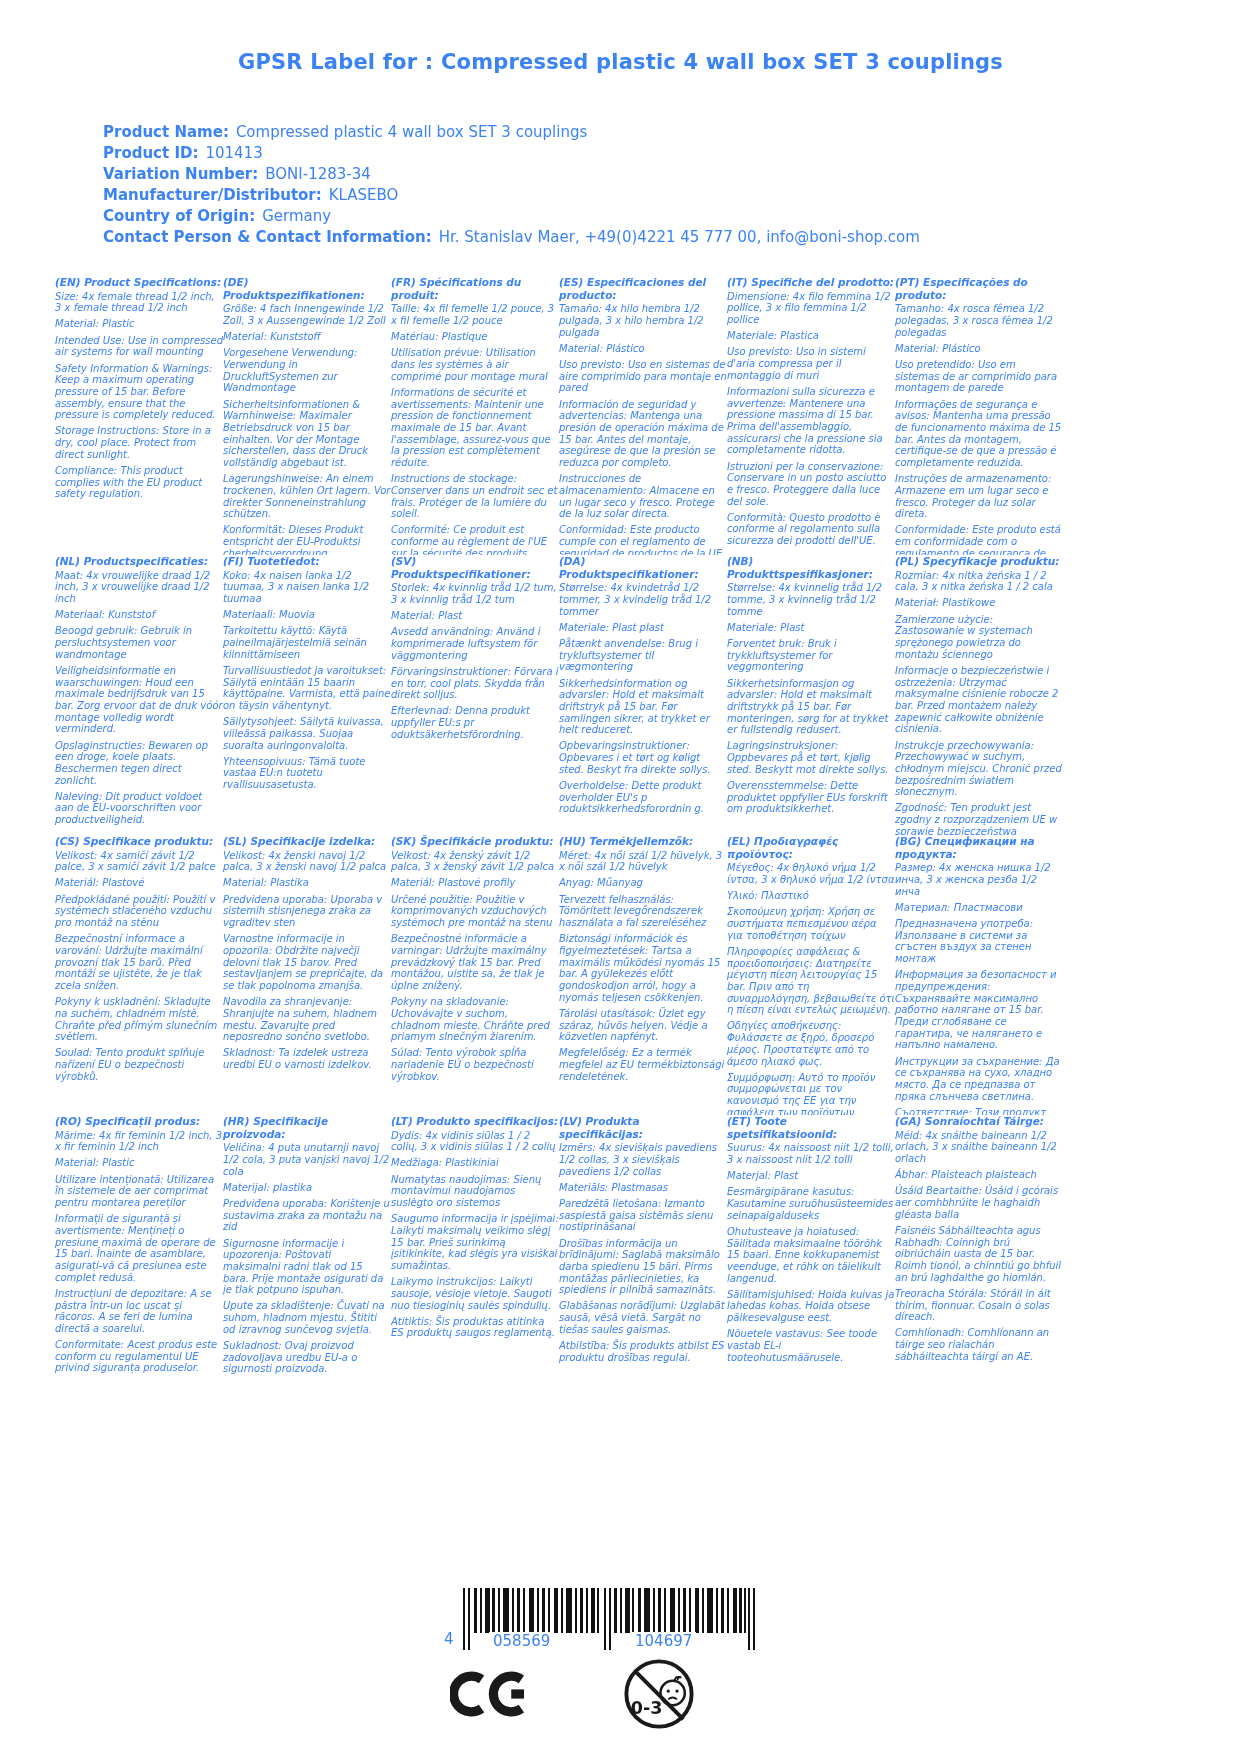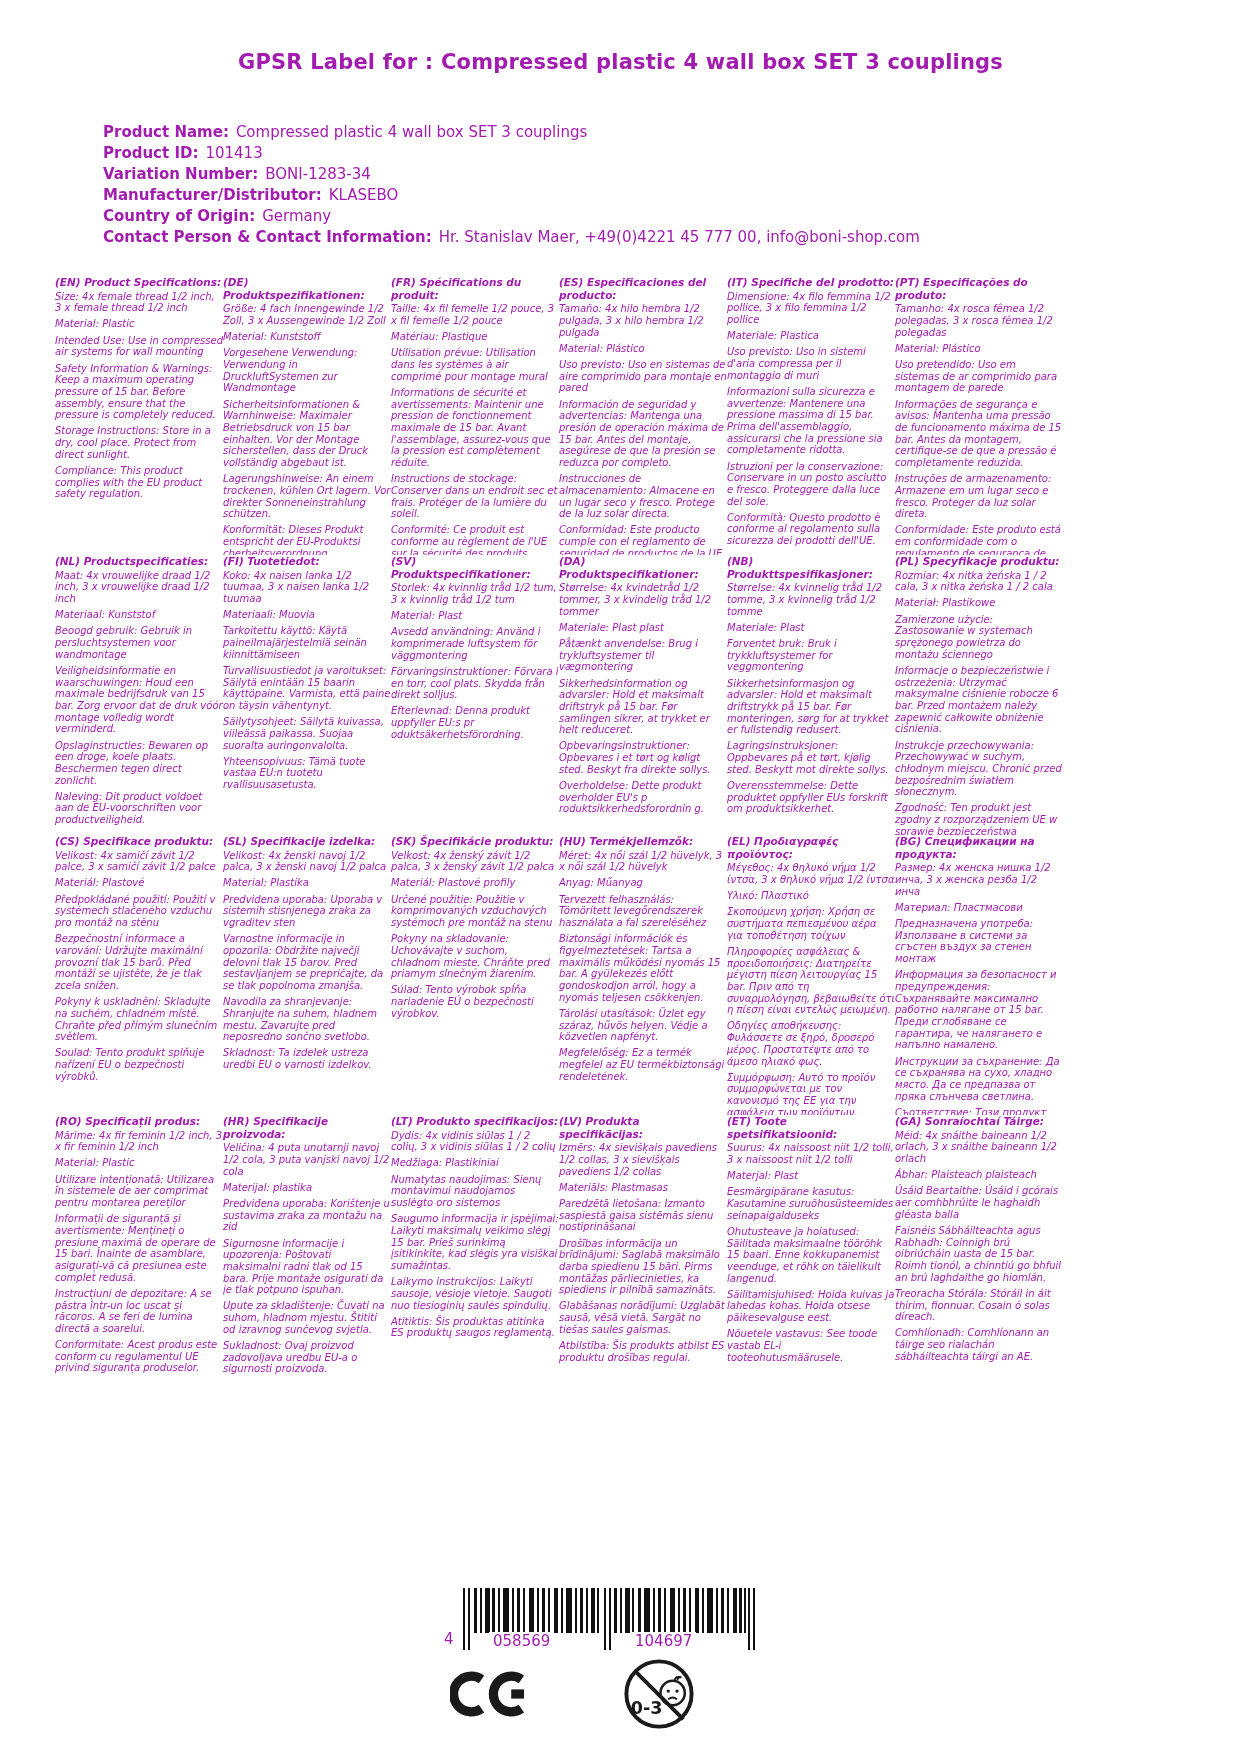--- a/index.html
+++ b/index.html
@@ -1,16 +1,16 @@
 <!DOCTYPE html>
 <html><head>
 <meta charset="utf-8">
 <style>
   html,body{margin:0;padding:0;background:#fff;}
-  .page{position:relative;width:1241px;height:1754px;background:#ffffff;color:#a21caf;
+  .page{position:relative;width:1241px;height:1754px;background:#ffffff;color:#3b82f6;
         font-family:"DejaVu Sans","Liberation Sans",sans-serif;overflow:hidden;}
   .title{position:absolute;top:50px;left:0;width:100%;text-align:center;
          font-size:21px;font-weight:bold;letter-spacing:0.2px;}
   .info{position:absolute;top:122px;left:55px;font-size:15px;line-height:21px;}
   .info-row{white-space:nowrap;}
   .info-label{font-weight:bold;margin-right:7px;margin-left:48px;}
   .grid{position:absolute;top:276px;left:55px;width:1048px;display:grid;
         grid-template-columns:repeat(6,168px);
         grid-template-rows:279px 280px 280px 280px;font-style:italic;}
   .cell{overflow:hidden;}
@@ -136,21 +136,21 @@
         <p>Forventet bruk: Bruk i trykkluftsystemer for veggmontering</p>
         <p>Sikkerhetsinformasjon og advarsler: Hold et maksimalt driftstrykk på 15 bar. Før monteringen, sørg for at trykket er fullstendig redusert.</p>
         <p>Lagringsinstruksjoner: Oppbevares på et tørt, kjølig sted. Beskytt mot direkte sollys.</p>
         <p>Overensstemmelse: Dette produktet oppfyller EUs forskrift om produktsikkerhet.</p>
       </div>
       <div class="cell">
         <h3>(PL) Specyfikacje produktu:</h3>
         <p>Rozmiar: 4x nitka żeńska 1 / 2 cala, 3 x nitka żeńska 1 / 2 cala</p>
         <p>Materiał: Plastikowe</p>
         <p>Zamierzone użycie: Zastosowanie w systemach sprężonego powietrza do montażu ściennego</p>
-        <p>Informacje o bezpieczeństwie i ostrzeżenia: Utrzymać maksymalne ciśnienie robocze 6 bar. Przed montażem należy zapewnić całkowite obniżenie ciśnienia.</p>
+        <p>Informacje o bezpieczeństwie i ostrzeżenia: Utrzymać maksymalne ciśnienie robocze 2 bar. Przed montażem należy zapewnić całkowite obniżenie ciśnienia.</p>
         <p>Instrukcje przechowywania: Przechowywać w suchym, chłodnym miejscu. Chronić przed bezpośrednim światłem słonecznym.</p>
         <p>Zgodność: Ten produkt jest zgodny z rozporządzeniem UE w sprawie bezpieczeństwa produktów.</p>
       </div>
       <div class="cell">
         <h3>(CS) Specifikace produktu:</h3>
         <p>Velikost: 4x samičí závit 1/2 palce, 3 x samičí závit 1/2 palce</p>
         <p>Materiál: Plastové</p>
         <p>Předpokládané použití: Použití v systémech stlačeného vzduchu pro montáž na stěnu</p>
         <p>Bezpečnostní informace a varování: Udržujte maximální provozní tlak 15 barů. Před montáží se ujistěte, že je tlak zcela snížen.</p>
         <p>Pokyny k uskladnění: Skladujte na suchém, chladném místě. Chraňte před přímým slunečním světlem.</p>
@@ -163,20 +163,21 @@
         <p>Predvidena uporaba: Uporaba v sistemih stisnjenega zraka za vgraditev sten</p>
         <p>Varnostne informacije in opozorila: Obdržite največji delovni tlak 15 barov. Pred sestavljanjem se prepričajte, da se tlak popolnoma zmanjša.</p>
         <p>Navodila za shranjevanje: Shranjujte na suhem, hladnem mestu. Zavarujte pred neposredno sončno svetlobo.</p>
         <p>Skladnost: Ta izdelek ustreza uredbi EU o varnosti izdelkov.</p>
       </div>
       <div class="cell">
         <h3>(SK) Špecifikácie produktu:</h3>
         <p>Velkost: 4x ženský závit 1/2 palca, 3 x ženský závit 1/2 palca</p>
         <p>Materiál: Plastové profily</p>
         <p>Určené použitie: Použitie v komprimovaných vzduchových systémoch pre montáž na stenu</p>
+        <p>Bezpečnostné informácie a varningar: Udržujte maximálny prevádzkový tlak 15 bar. Pred montážou, uistite sa, že tlak je úplne znížený.</p>
         <p>Pokyny na skladovanie: Uchovávajte v suchom, chladnom mieste. Chráňte pred priamym slnečným žiarením.</p>
         <p>Súlad: Tento výrobok spĺňa nariadenie EÚ o bezpečnosti výrobkov.</p>
       </div>
       <div class="cell">
         <h3>(HU) Termékjellemzők:</h3>
         <p>Méret: 4x női szál 1/2 hüvelyk, 3 x női szál 1/2 hüvelyk</p>
         <p>Anyag: Műanyag</p>
         <p>Tervezett felhasználás: Tömörített levegőrendszerek használata a fal szereléséhez</p>
         <p>Biztonsági információk és figyelmeztetések: Tartsa a maximális működési nyomás 15 bar. A gyülekezés előtt gondoskodjon arról, hogy a nyomás teljesen csökkenjen.</p>
         <p>Tárolási utasítások: Üzlet egy száraz, hűvös helyen. Védje a közvetlen napfényt.</p>

